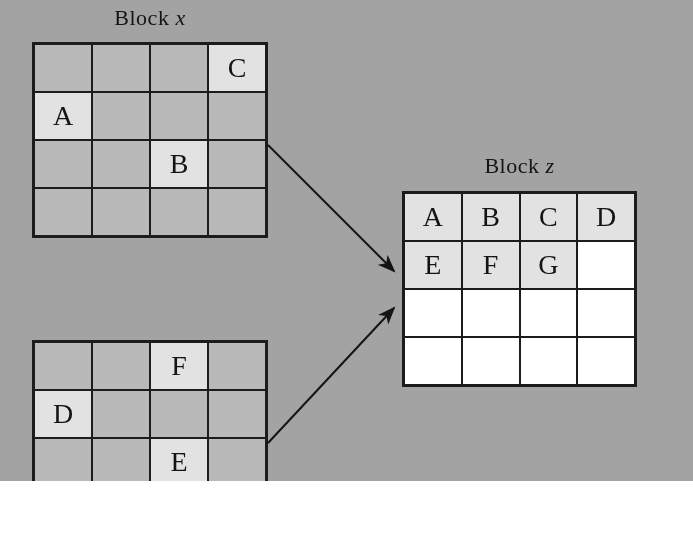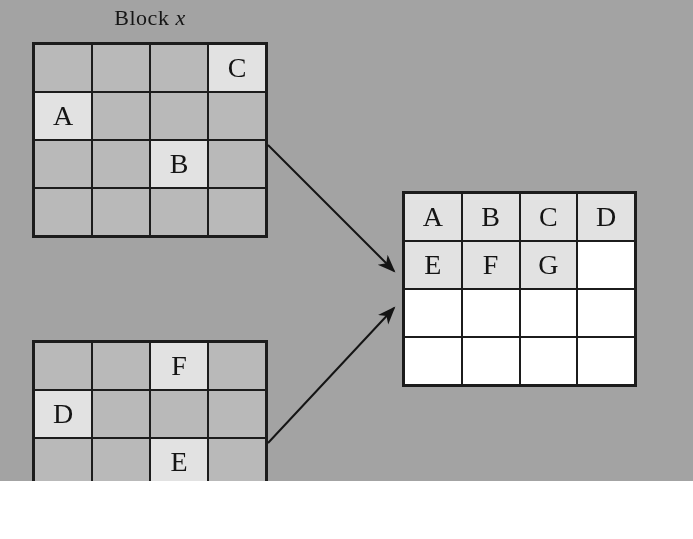--- a/index.html
+++ b/index.html
@@ -94,20 +94,21 @@
       <div class="cell tone-dark"></div>
       <div class="cell tone-dark"></div>
       <div class="cell tone-light">E</div>
       <div class="cell tone-dark"></div>
       <div class="cell tone-dark"></div>
       <div class="cell tone-dark"></div>
       <div class="cell tone-dark"></div>
       <div class="cell tone-light">G</div>
     </div>
 
+  <div class="block-title" id="title-z"><span>Block </span><span class="var">z</span></div>
   <div class="grid" id="grid-z">
       <div class="cell tone-light">A</div>
       <div class="cell tone-light">B</div>
       <div class="cell tone-light">C</div>
       <div class="cell tone-light">D</div>
       <div class="cell tone-light">E</div>
       <div class="cell tone-light">F</div>
       <div class="cell tone-light">G</div>
       <div class="cell tone-white"></div>
       <div class="cell tone-white"></div>

